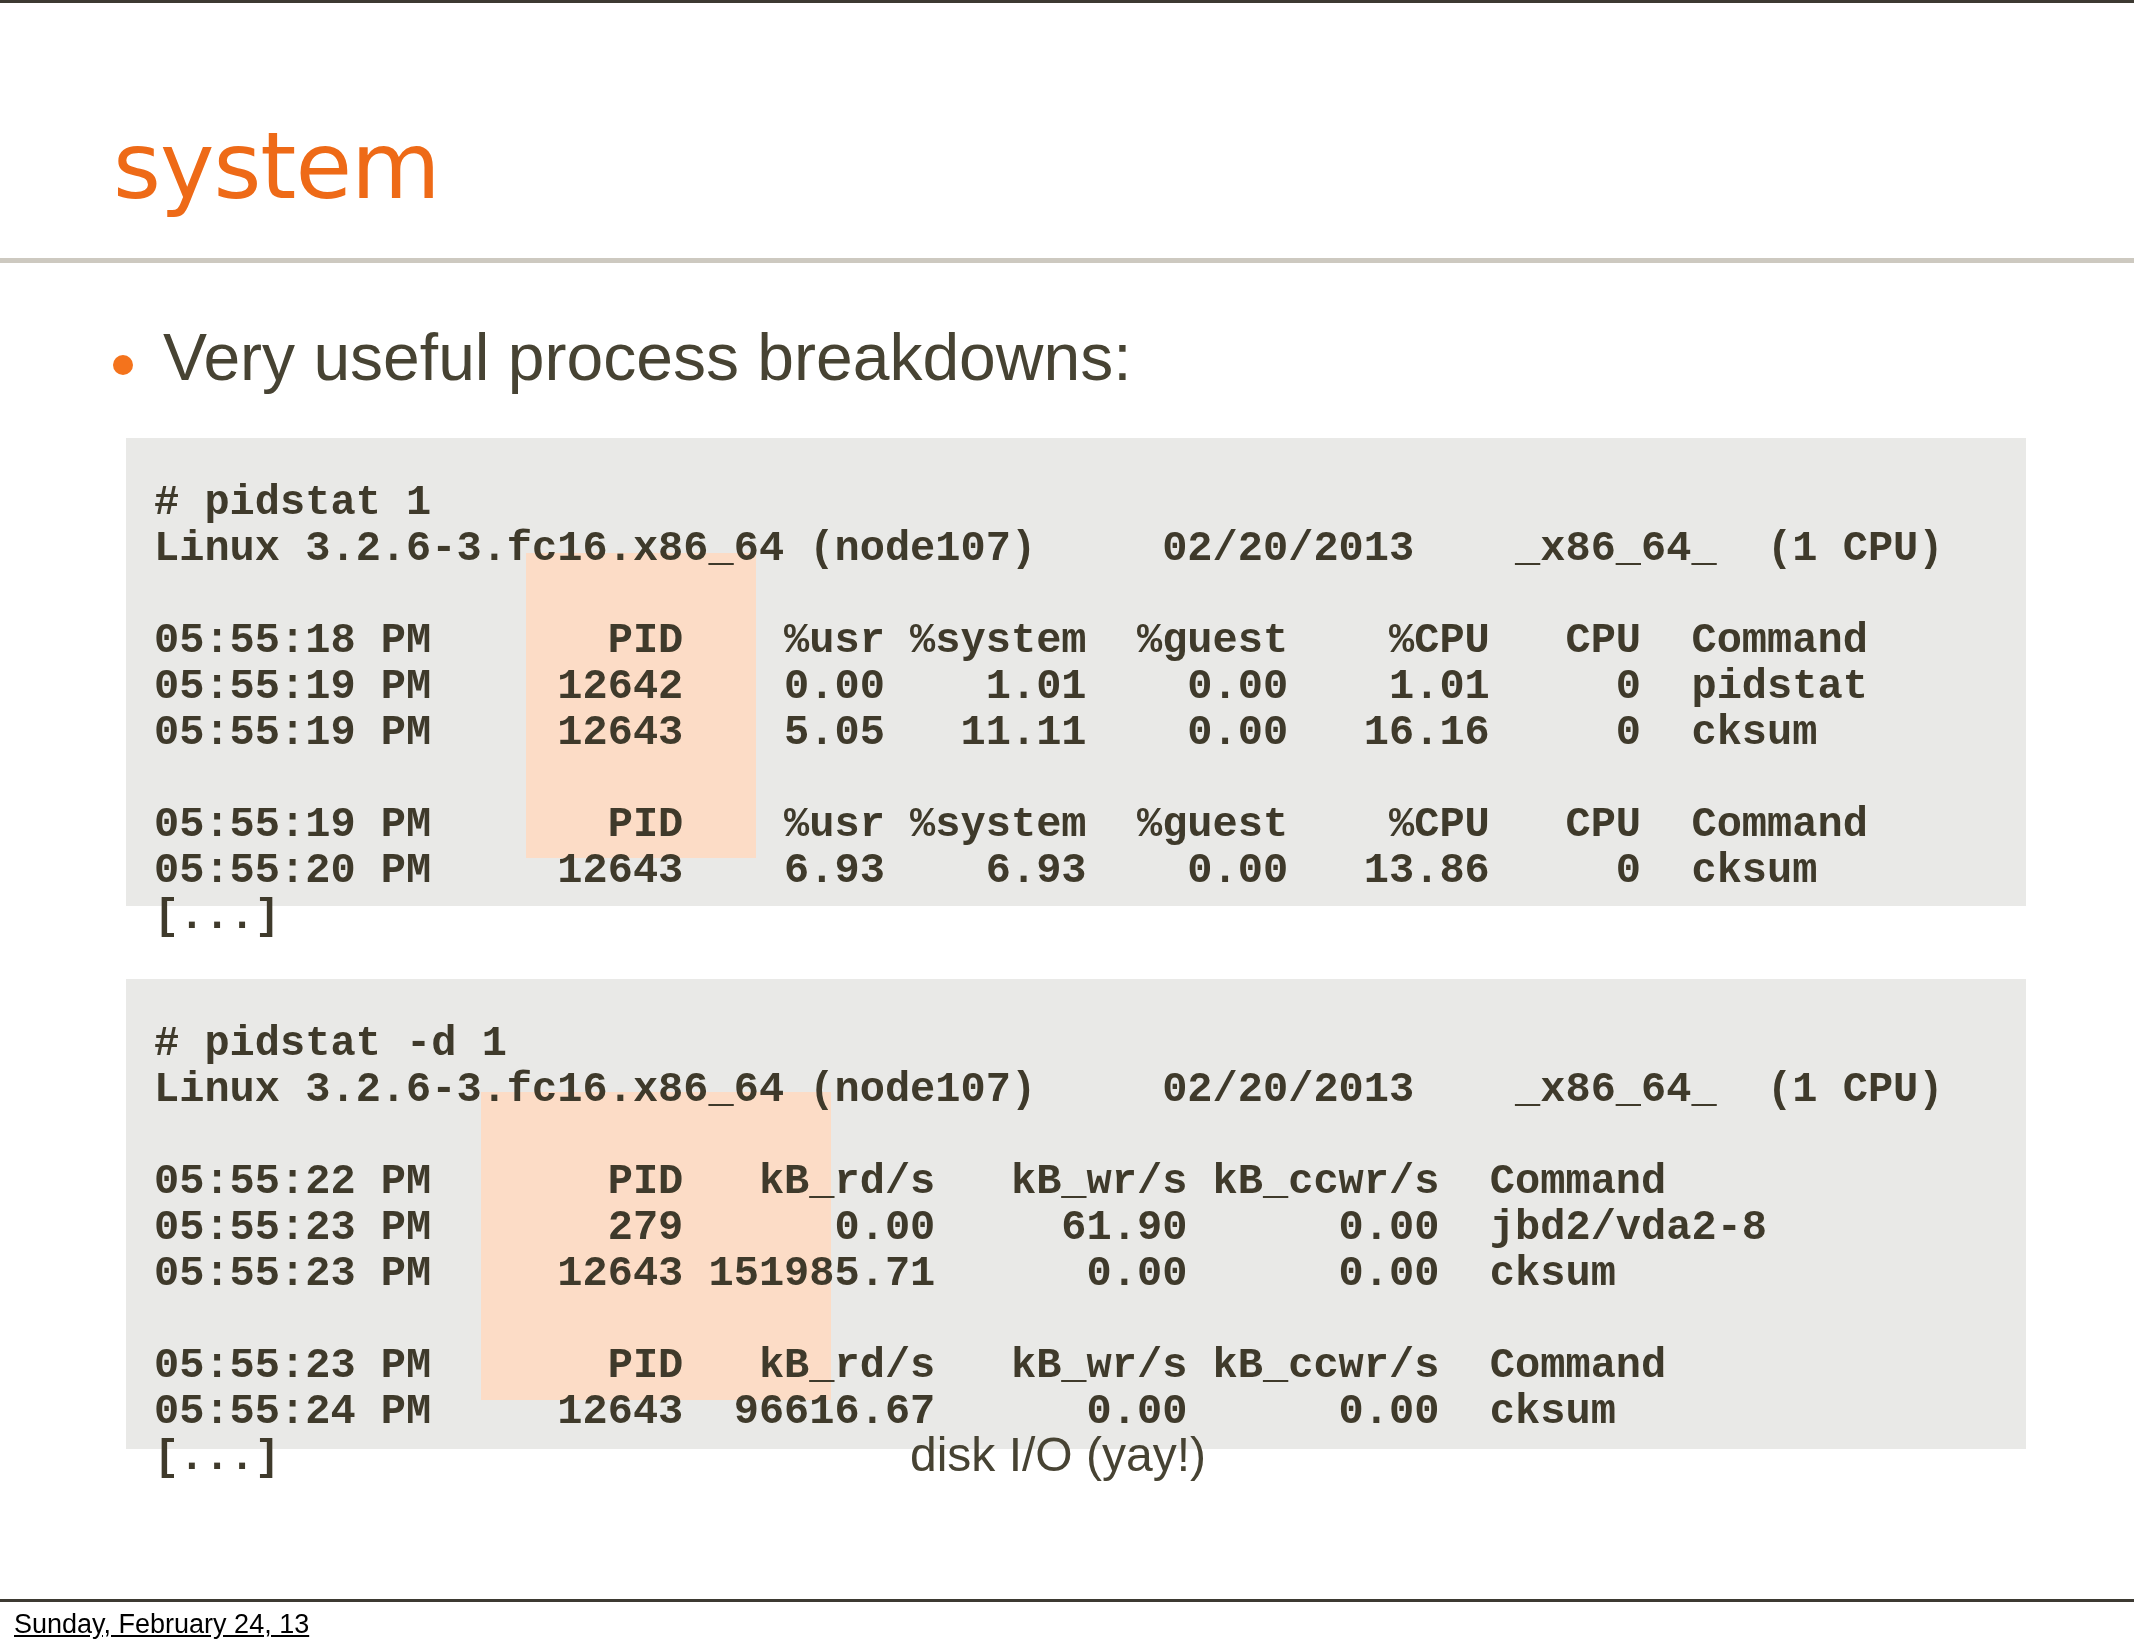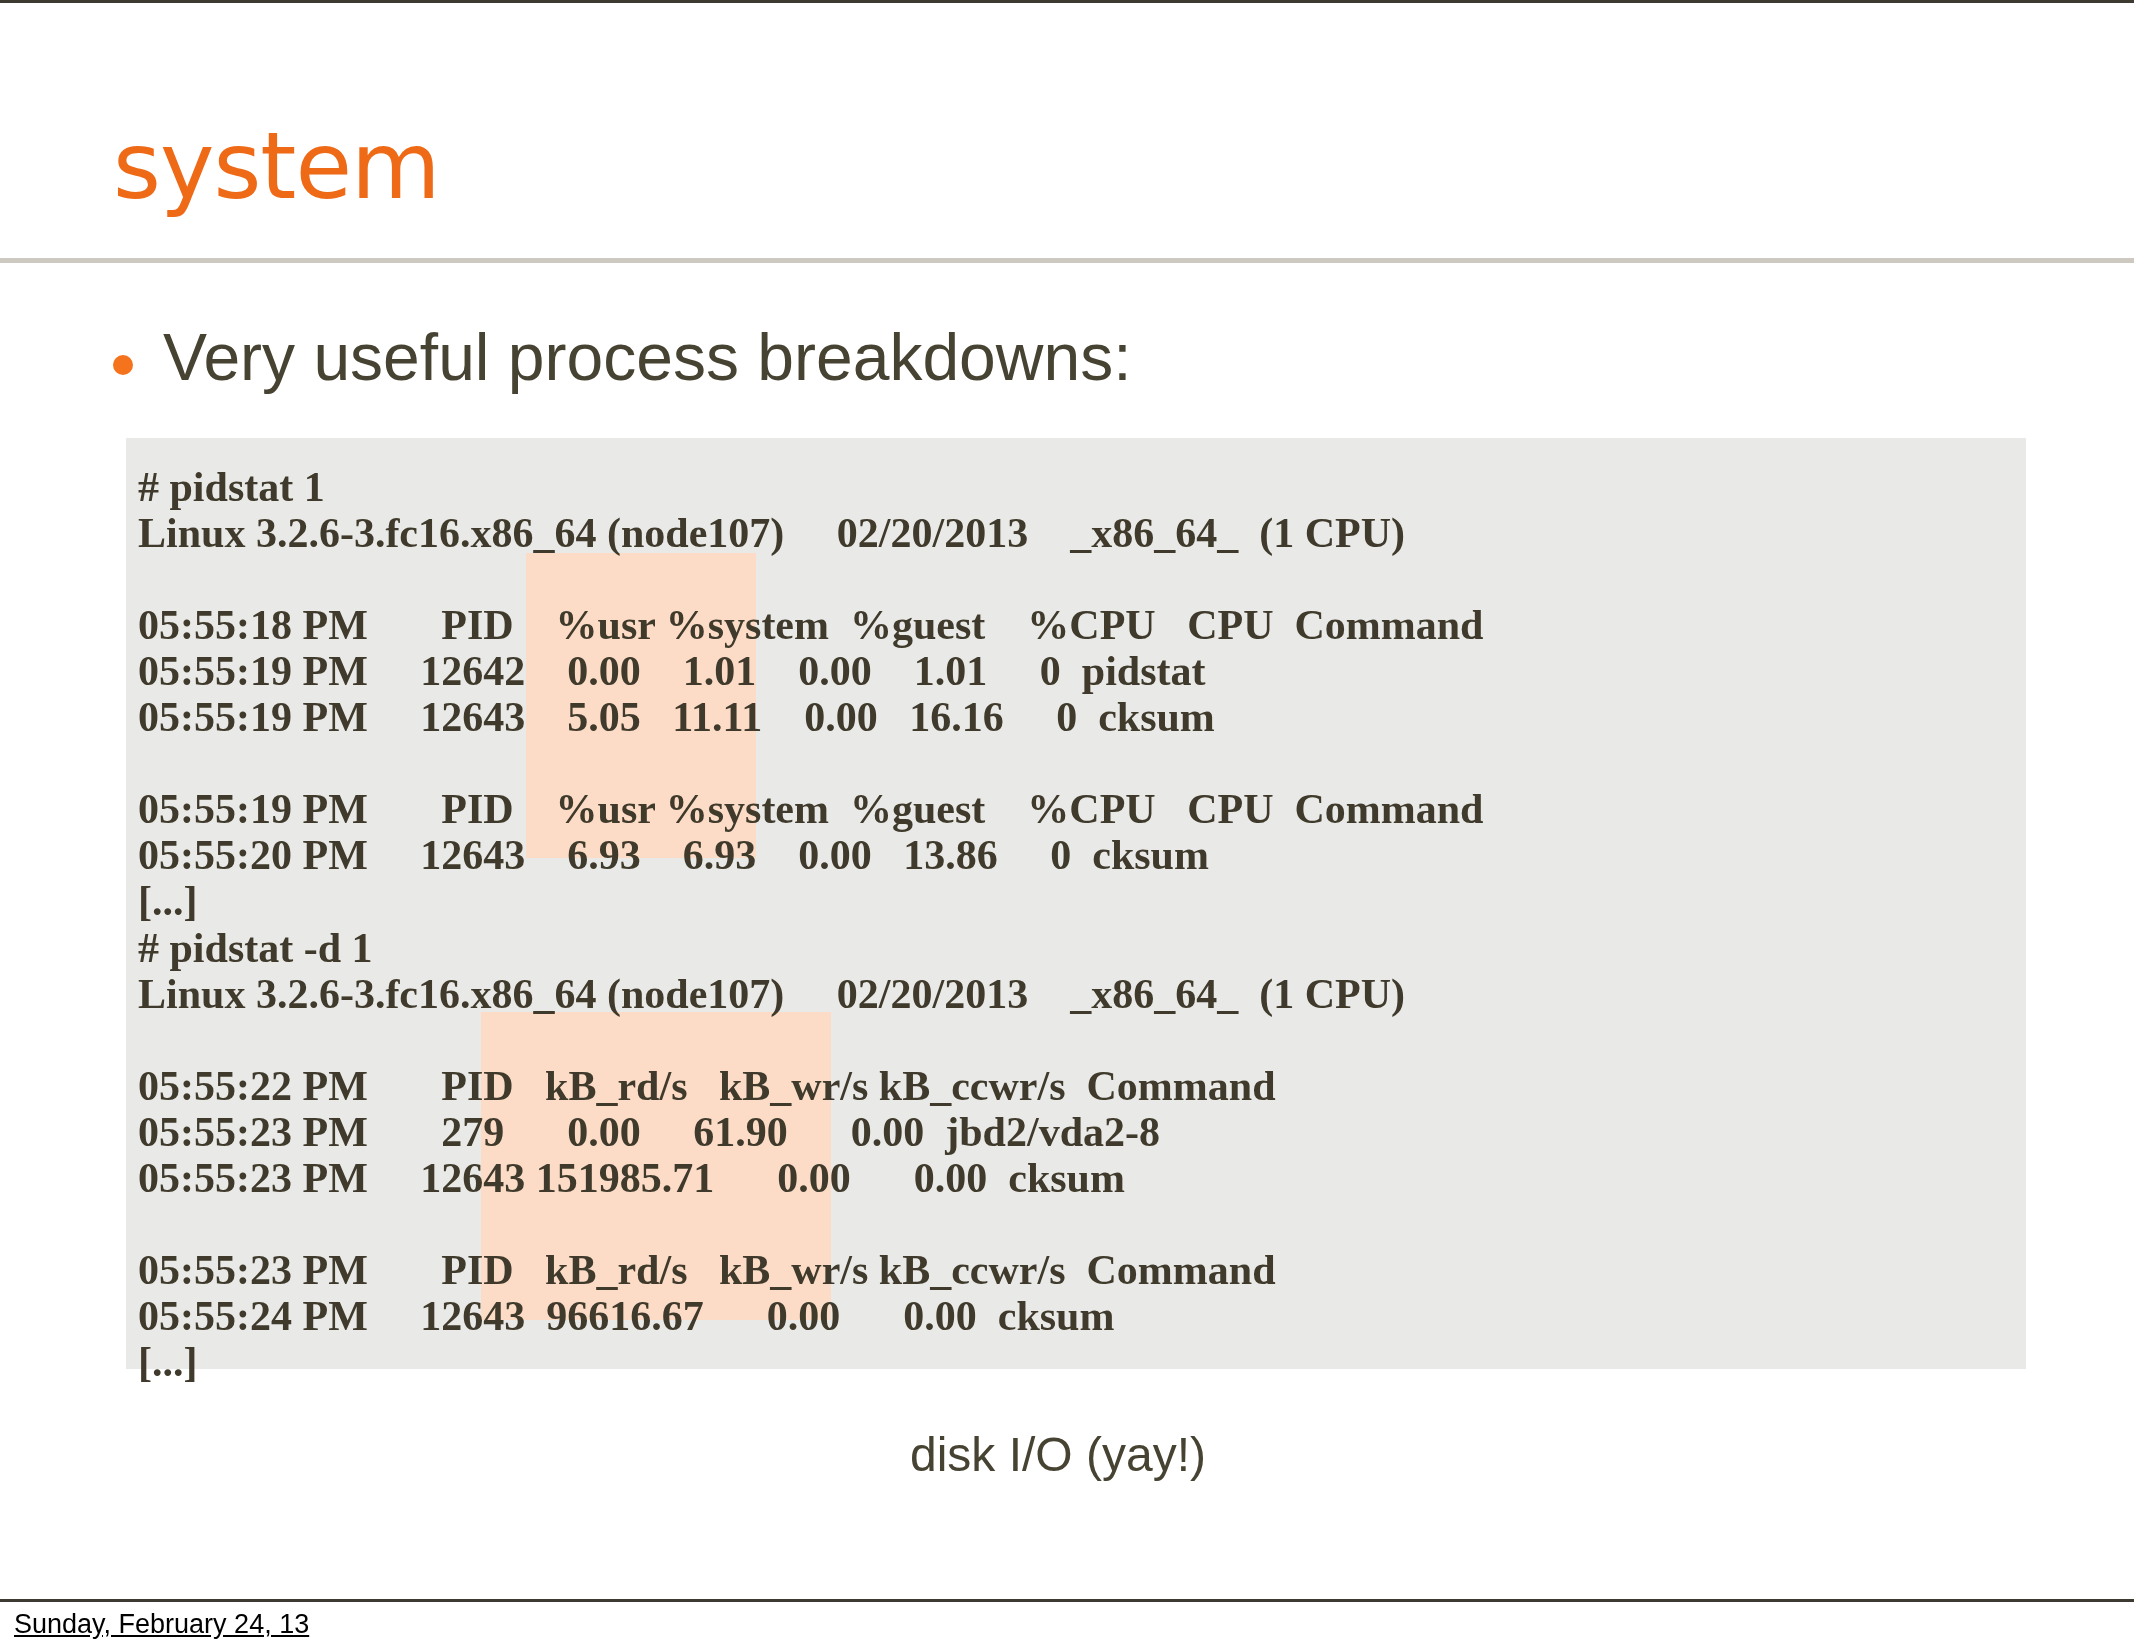--- a/index.html
+++ b/index.html
@@ -90,30 +90,30 @@
     box-sizing: border-box;
   }
   #code-block-1 {
     left: 126px;
     top: 435px;
     width: 1900px;
     height: 468px;
   }
   #code-block-2 {
     left: 126px;
-    top: 896px;
+    top: 976px;
     width: 1900px;
     height: 470px;
   }
   .code-pre {
     position: relative;
     z-index: 2;
-    margin: 0;
+    margin: 16px;
     padding: 26px 0 0 12px;
-    font-family: Liberation Serif, serif;
+    font-family: Liberation Mono, monospace;
     font-size: 42px;
     font-weight: bold;
     line-height: 46px;
     letter-spacing: 0px;
     color: #3f3a2b;
     white-space: pre;
   }
   .highlight {
     position: absolute;
     z-index: 1;

